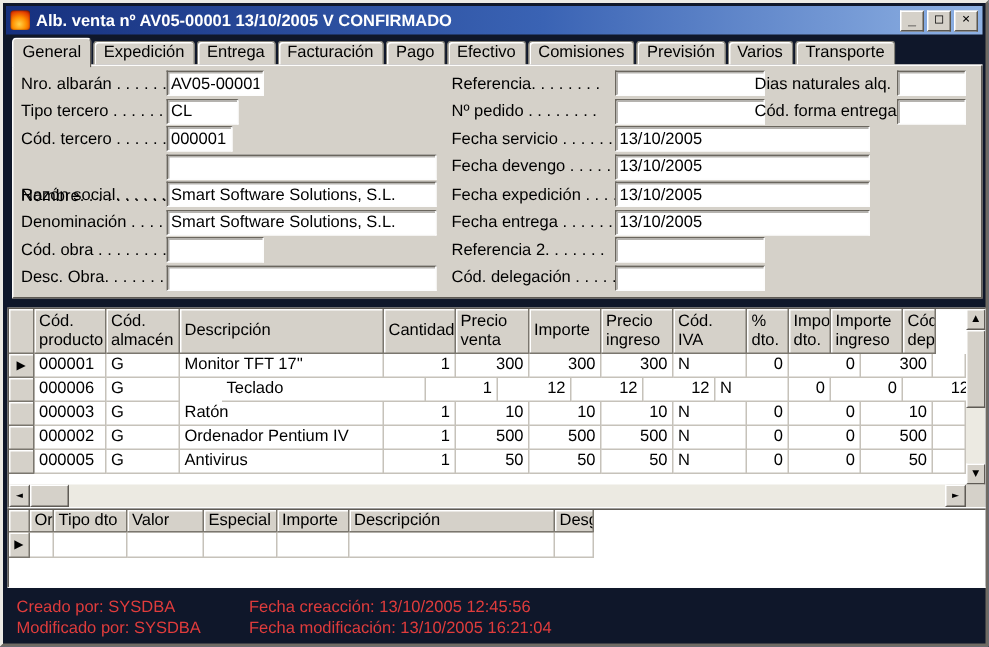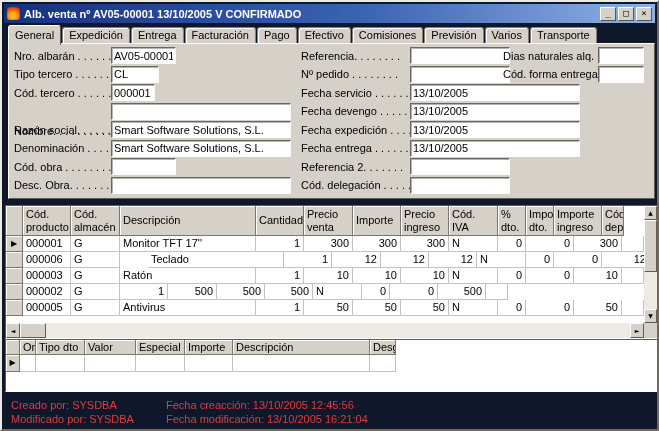--- a/index.html
+++ b/index.html
@@ -258,20 +258,21 @@
           <div class="cell" style="width: 49px;">N</div>
           <div class="cell num" style="width: 28px;">0</div>
           <div class="cell num" style="width: 48px;">0</div>
           <div class="cell num" style="width: 48px;">10</div>
           <div class="cell" style="width: 22px;"></div>
         </div>
         <div class="grow">
           <div class="selcell"></div>
           <div class="cell" style="width: 48px;">000002</div>
           <div class="cell" style="width: 49px;">G</div>
+          <div class="cell" style="width: 136px;">Ordenador Pentium IV</div>
           <div class="cell num" style="width: 48px;">1</div>
           <div class="cell num" style="width: 49px;">500</div>
           <div class="cell num" style="width: 48px;">500</div>
           <div class="cell num" style="width: 48px;">500</div>
           <div class="cell" style="width: 49px;">N</div>
           <div class="cell num" style="width: 28px;">0</div>
           <div class="cell num" style="width: 48px;">0</div>
           <div class="cell num" style="width: 48px;">500</div>
           <div class="cell" style="width: 22px;"></div>
         </div>

